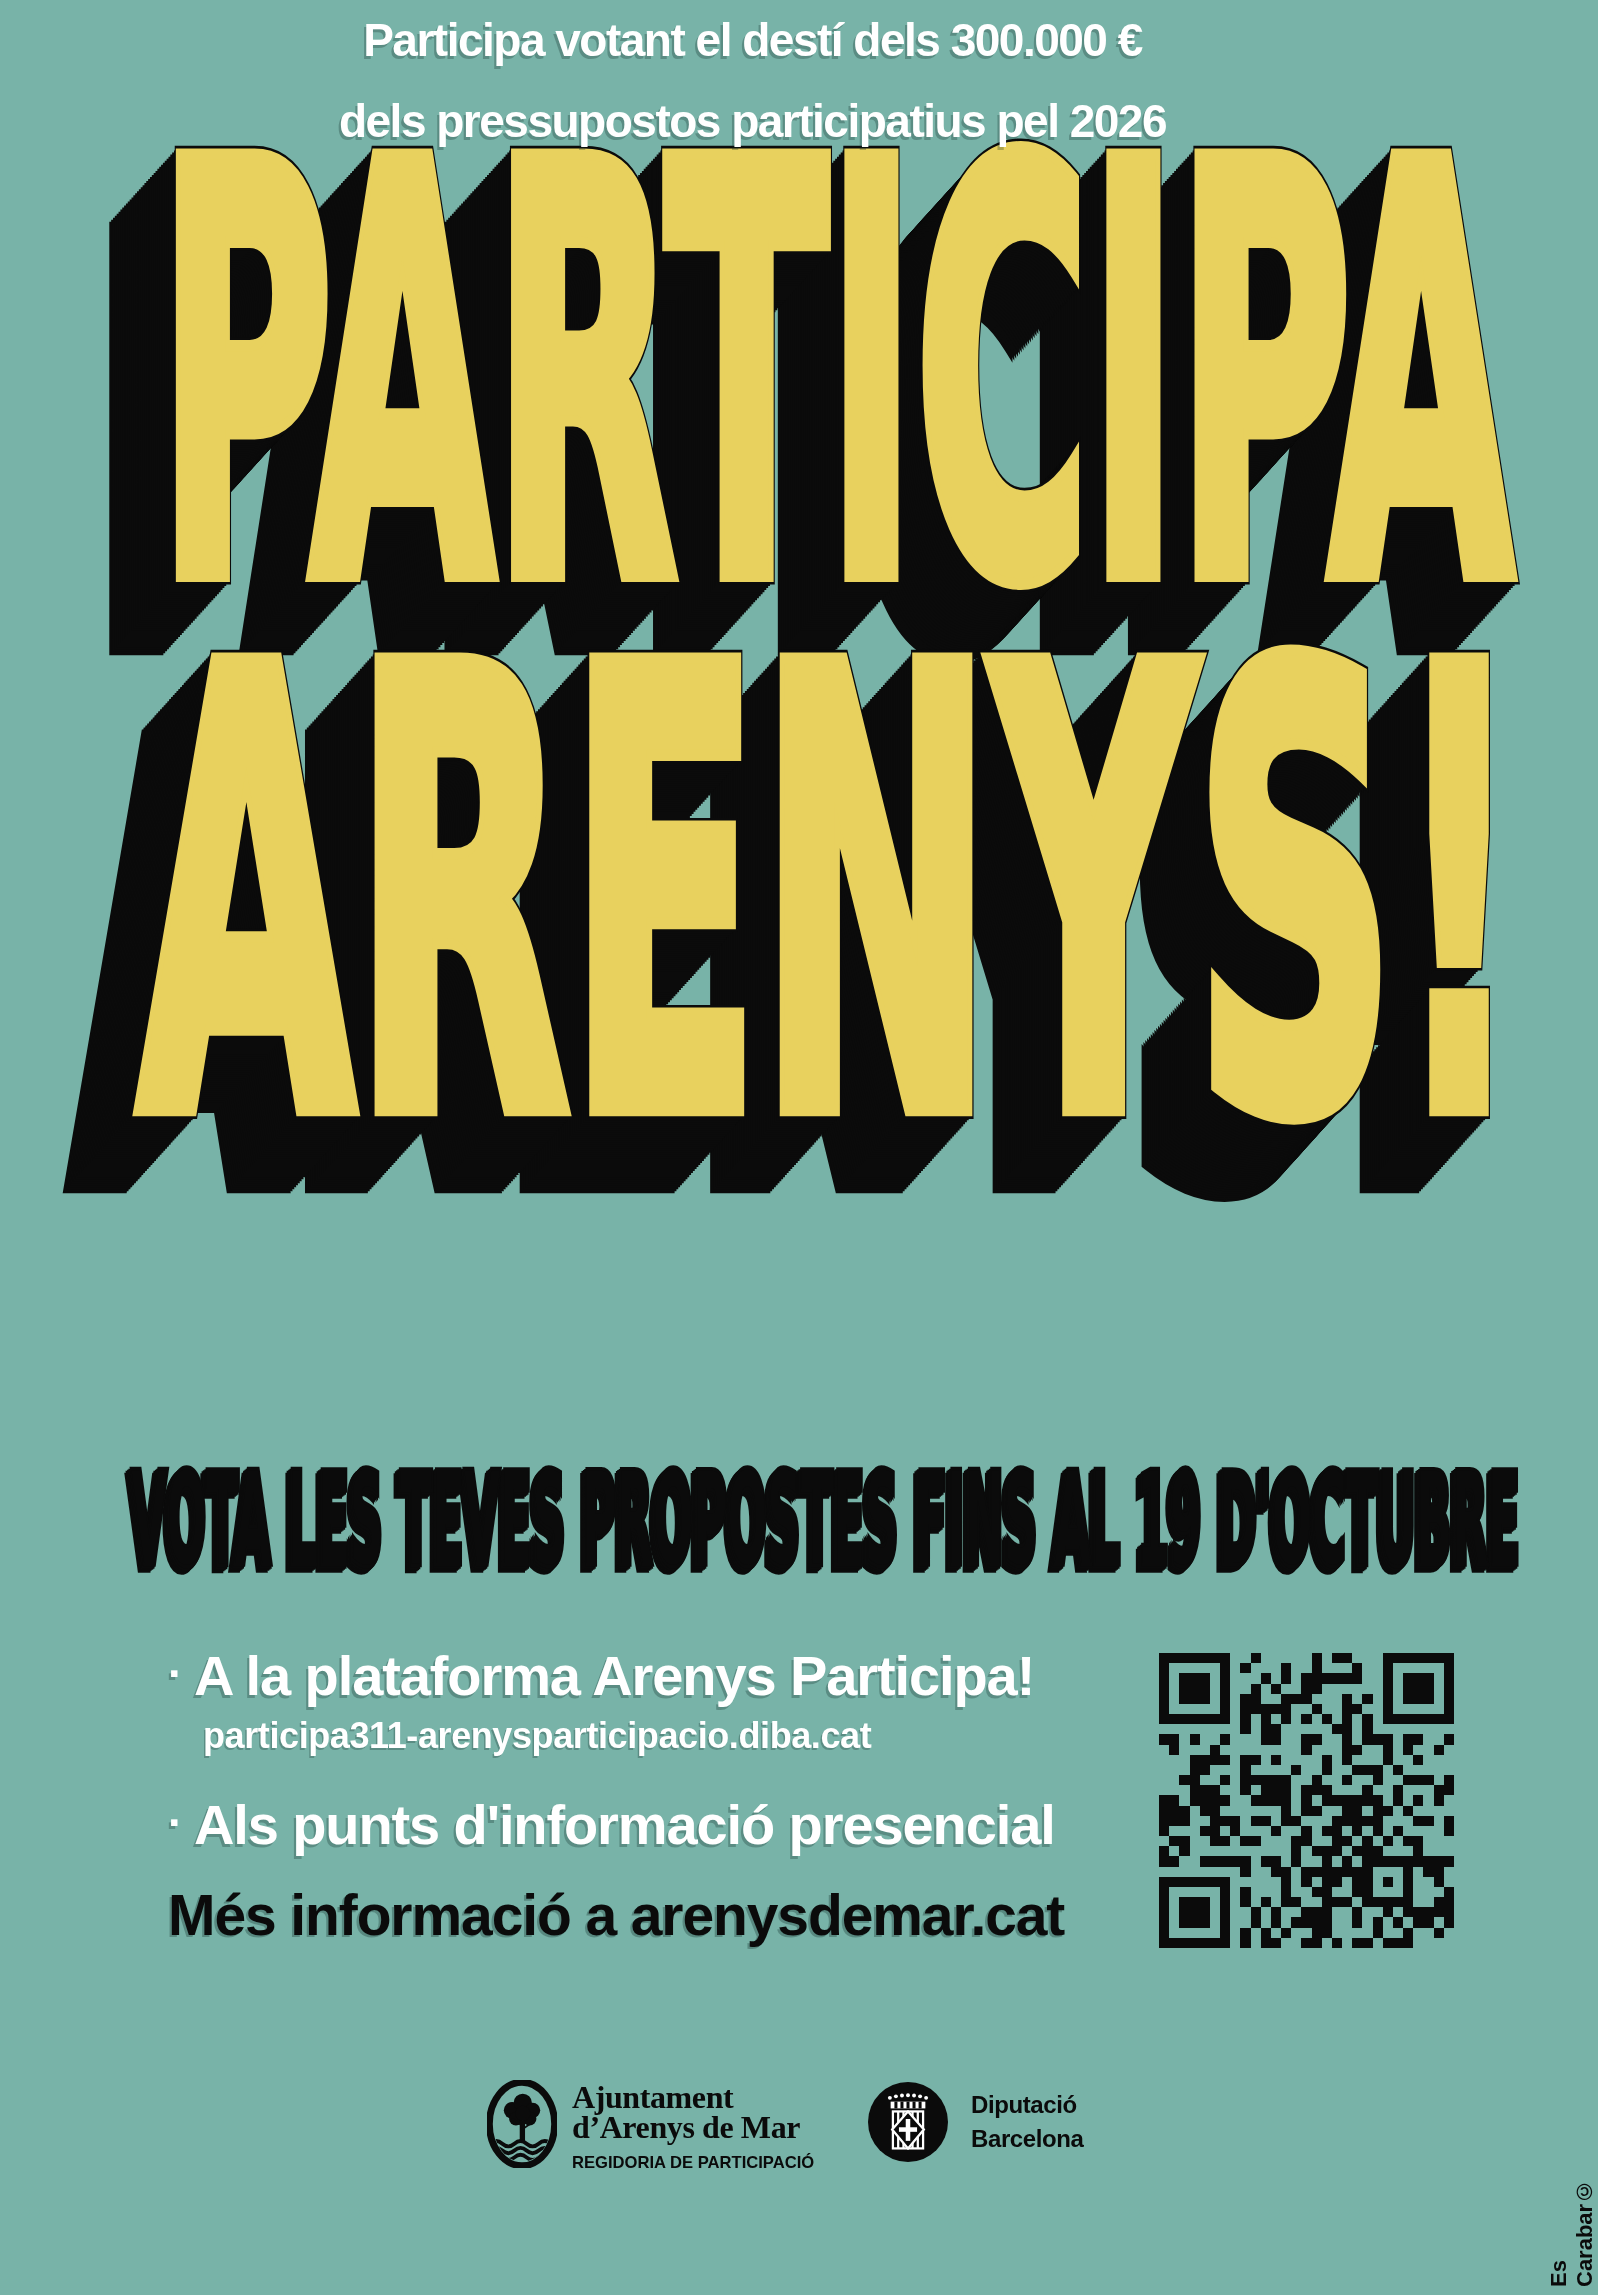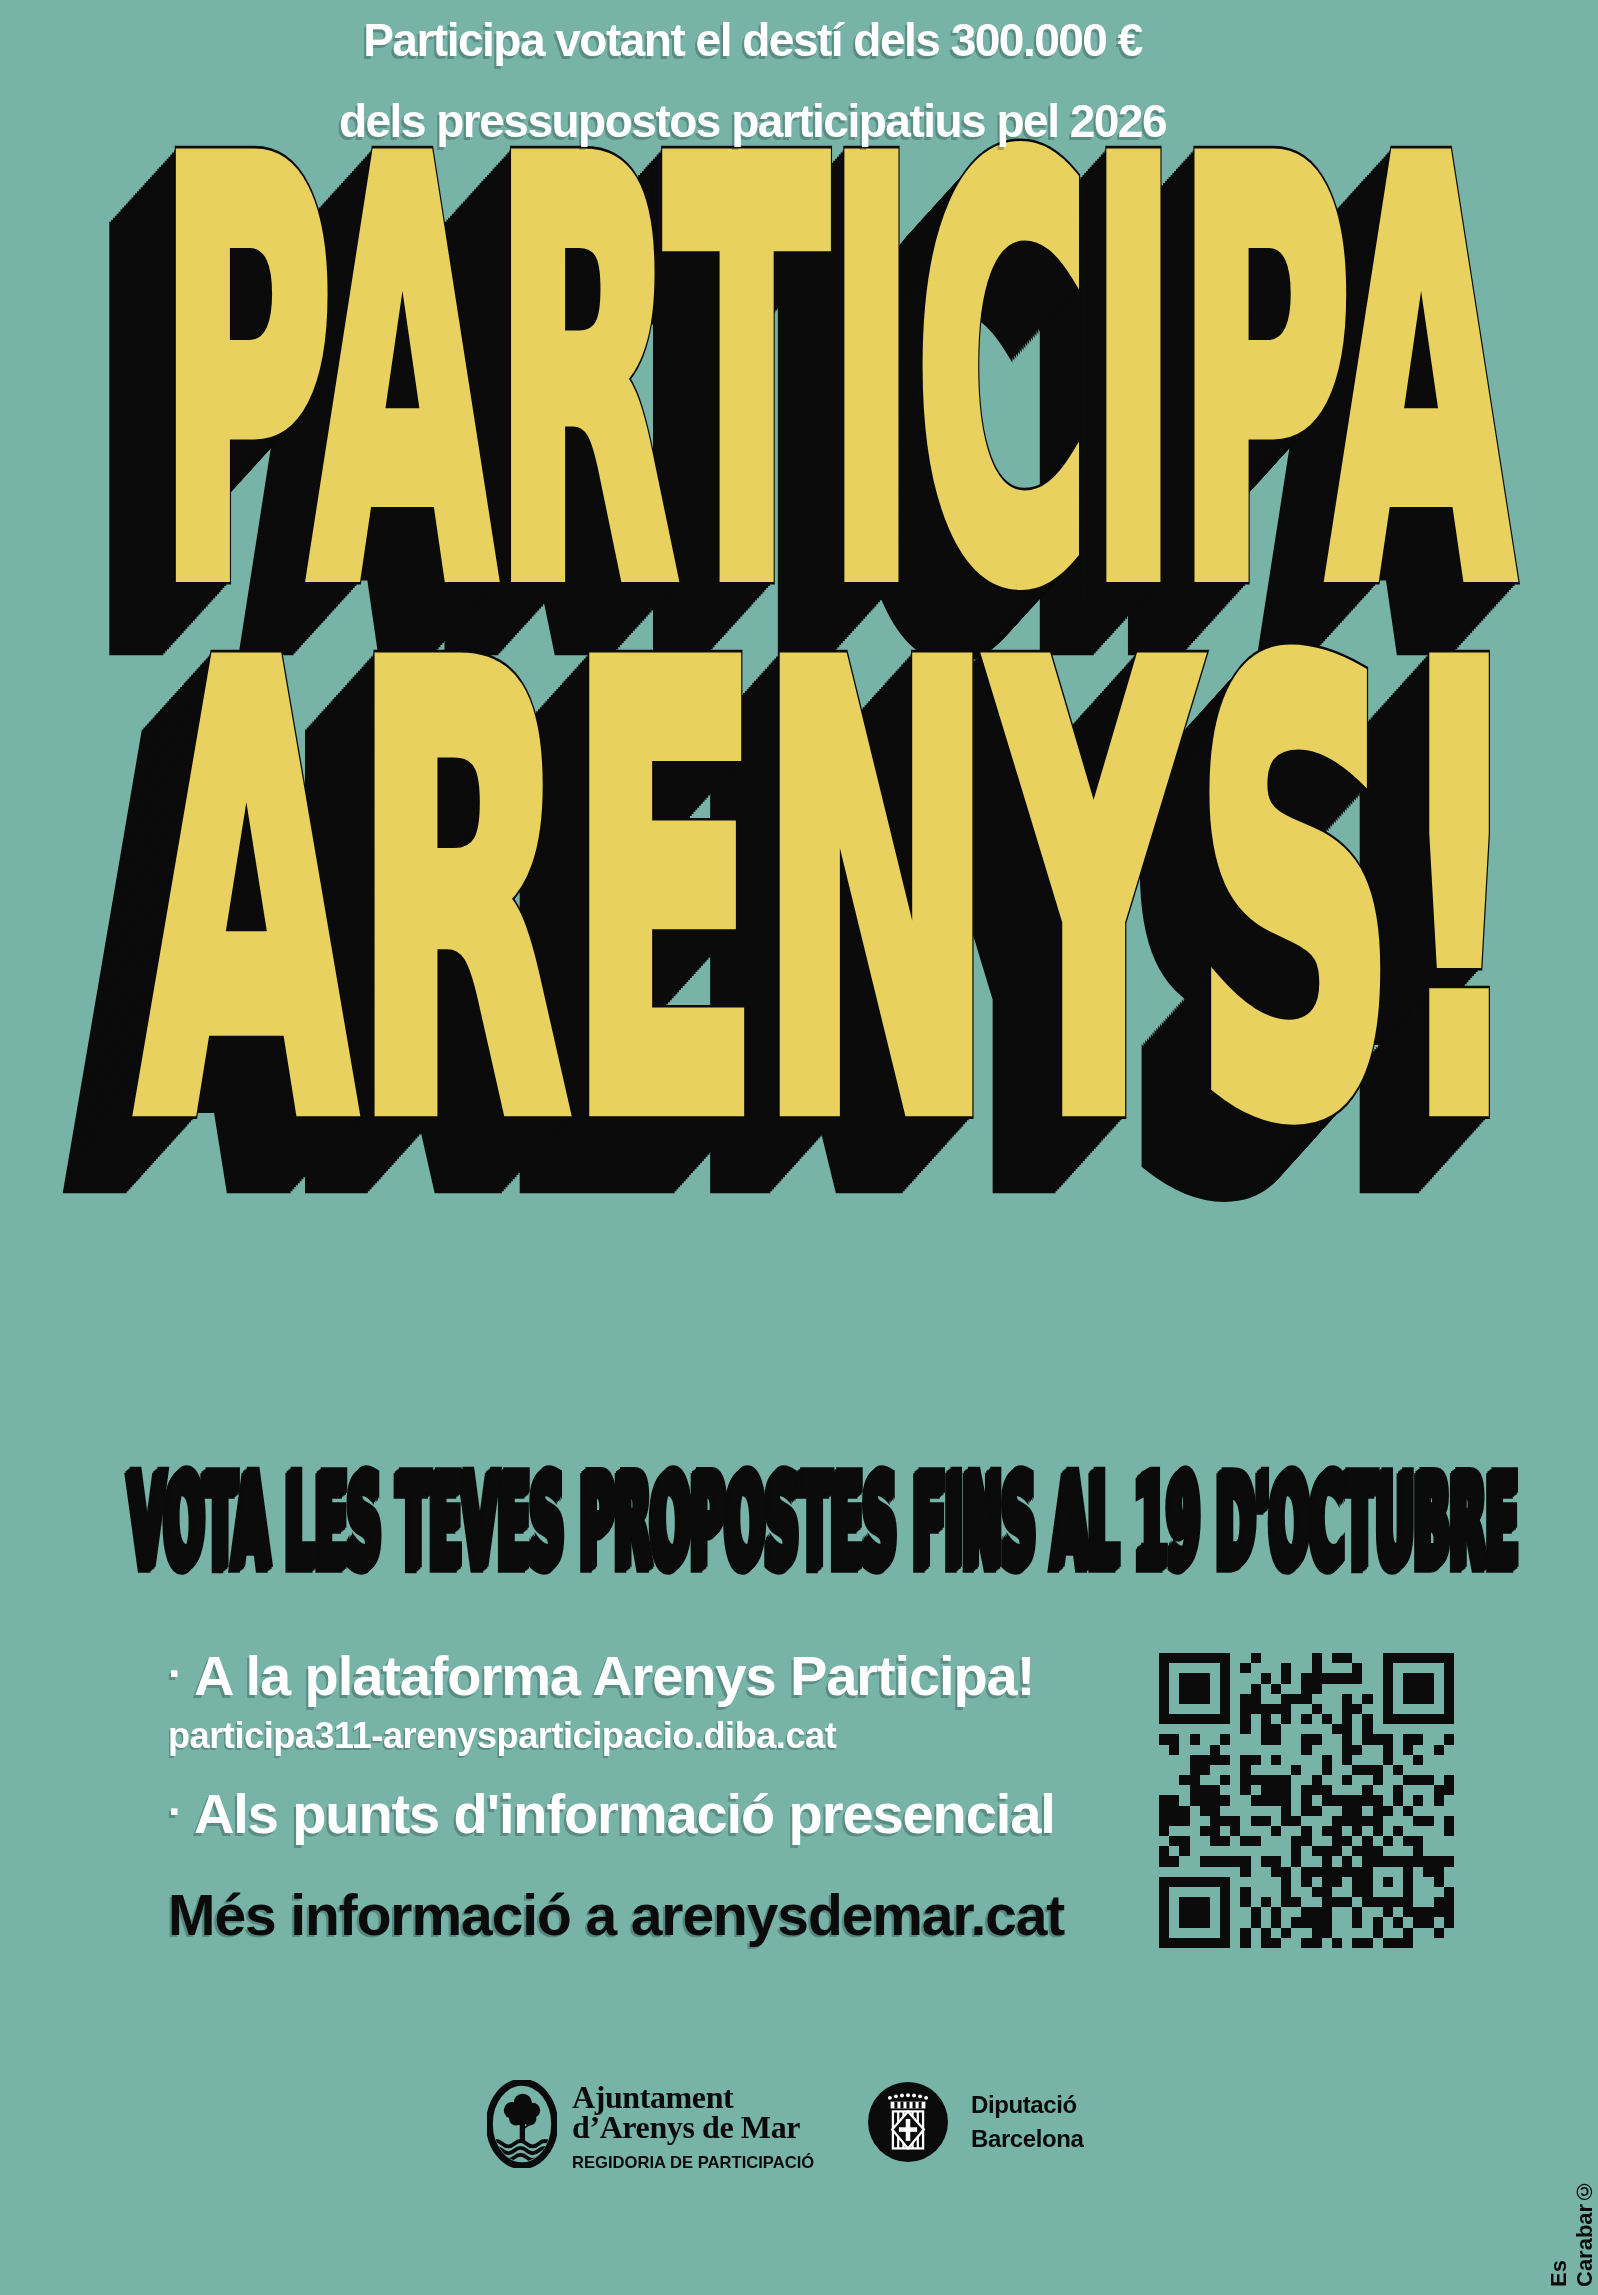--- a/index.html
+++ b/index.html
@@ -32,25 +32,25 @@
   .channels{
     position:absolute;left:168px;top:1640px;width:1006px;
     color:#ffffff;font-weight:bold;
   }
   .channel-line{
     font-size:56px;line-height:67px;letter-spacing:-1.1px;
     text-shadow:-2.3px 3px 0 rgba(15,40,35,.28);
   }
   .channel-line .bullet{font-size:45px;vertical-align:6px;margin-right:12px;}
   .channel-url{
-    margin-top:6px;
+    margin-left:35px;margin-top:6px;
     font-size:36px;line-height:41px;letter-spacing:-0.4px;
     text-shadow:-1.5px 2.3px 0 rgba(15,40,35,.28);
   }
-  .channel-b{margin-top:22px;}
+  .channel-b{margin-top:33px;}
   .more-info{
     position:absolute;left:168px;top:1881px;
     color:var(--ink);font-weight:bold;
     font-size:57px;line-height:69px;letter-spacing:-1.1px;
     text-shadow:-2.3px 2.3px 0 rgba(15,40,35,.30);
   }
   .qr{position:absolute;left:1159px;top:1653px;width:295px;height:295px;}
   .footer{position:absolute;left:0;top:2074px;width:1599px;height:204px;padding-left:28px;}
   .aj-seal{position:absolute;left:487px;top:6px;width:70px;height:88px;}
   .aj-text{

